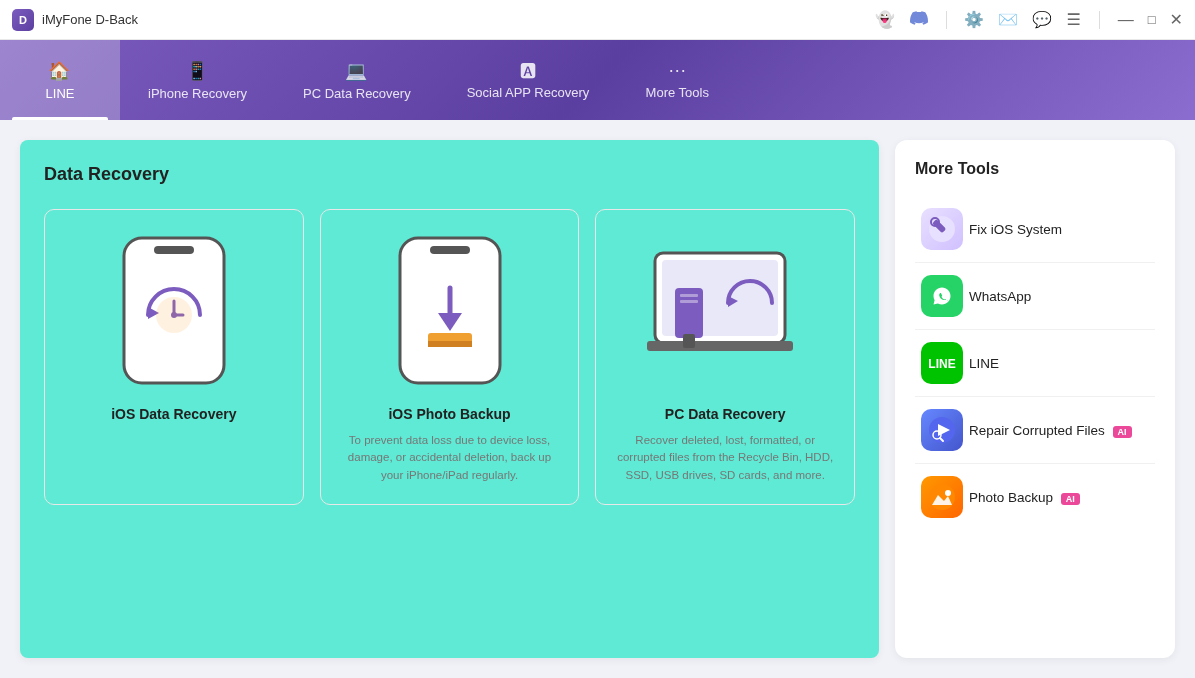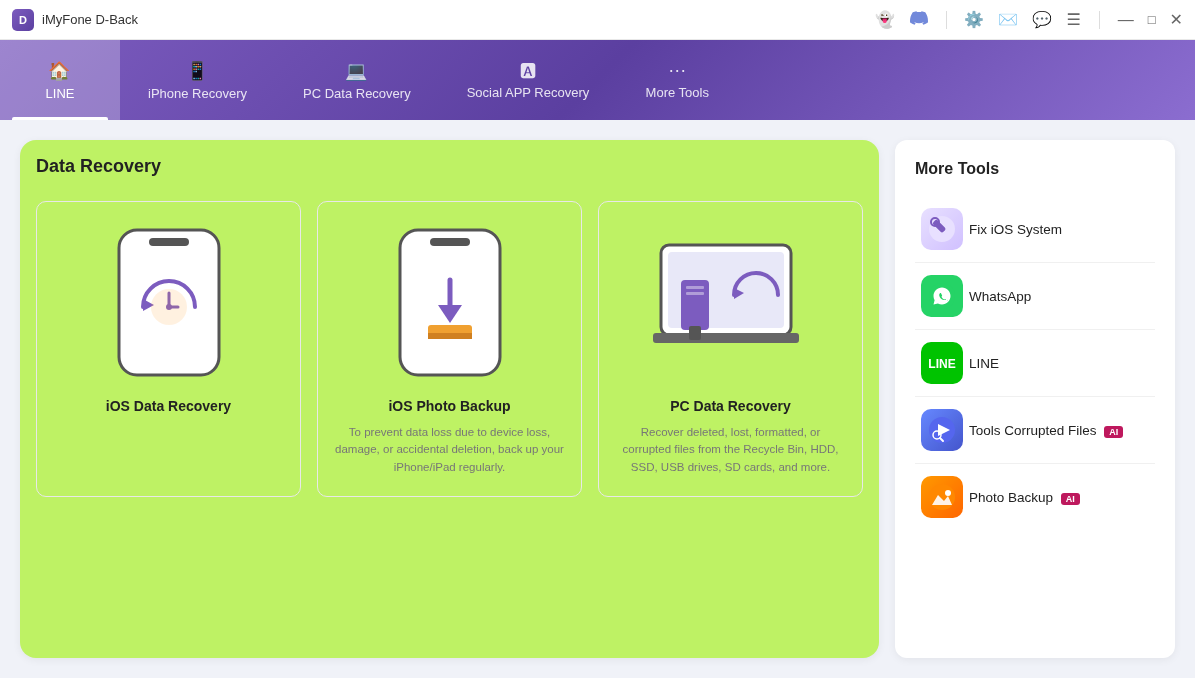--- a/index.html
+++ b/index.html
@@ -65,23 +65,23 @@
     .main-content {
       display: flex;
       padding: 20px;
       gap: 16px;
       height: calc(678px - 40px - 80px);
     }
 
     
     .left-panel {
       flex: 1;
-      background: #bef264;
-      border-radius: 16px;
-      padding: 16px;
+      background: #5eead4;
+      border-radius: 8px;
+      padding: 24px;
       box-shadow: 0 2px 8px rgba(0,0,0,0.06);
     }
     .panel-title {
       font-size: 18px; font-weight: 600; color: #222;
       margin-bottom: 24px;
     }
 
     .cards-row {
       display: flex; gap: 16px;
     }
@@ -134,21 +134,21 @@
     .tool-icon {
       width: 42px; height: 42px; border-radius: 10px;
       display: flex; align-items: center; justify-content: center;
       font-size: 22px; flex-shrink: 0;
     }
     .tool-label {
       font-size: 13.5px; color: #222; font-weight: 500; flex: 1;
     }
 
     .ai-badge {
-      background: #be185d;
+      background: #ec4899;
       color: white; font-size: 9px; font-weight: 700;
       padding: 1px 5px; border-radius: 3px;
       margin-left: 4px;
     }
 
     .tool-icon-fix { background: linear-gradient(135deg, #e8e0ff, #d0c0ff); }
     .tool-icon-whatsapp { background: #25d366; }
     .tool-icon-line { background: #00c300; }
     .tool-icon-repair { background: linear-gradient(135deg, #6688ff, #4455cc); }
     .tool-icon-photo { background: linear-gradient(135deg, #ff9900, #ff6600); }
@@ -332,21 +332,21 @@
         <svg width="28" height="28" viewBox="0 0 28 28">
           <circle cx="14" cy="14" r="13" fill="#5566ee"></circle>
 
           <polygon points="10,8 22,14 10,20" fill="white"></polygon>
 
           <circle cx="9" cy="19" r="4" fill="none" stroke="white" stroke-width="1.5"></circle>
           <line x1="12" y1="22" x2="15" y2="25" stroke="white" stroke-width="2" stroke-linecap="round"></line>
         </svg>
       </div>
       <span class="tool-label">
-        <span>Tools Corrupted Files</span>
+        <span>Repair Corrupted Files</span>
         <span class="ai-badge">AI</span>
       </span>
     </div>
 
     <div class="tool-item">
       <div class="tool-icon tool-icon-photo">
         <svg width="28" height="28" viewBox="0 0 28 28">
           <circle cx="14" cy="14" r="13" fill="#ff8800"></circle>
 
           <polygon points="4,22 10,12 16,18 20,13 24,22" fill="white" opacity="0.9"></polygon>

